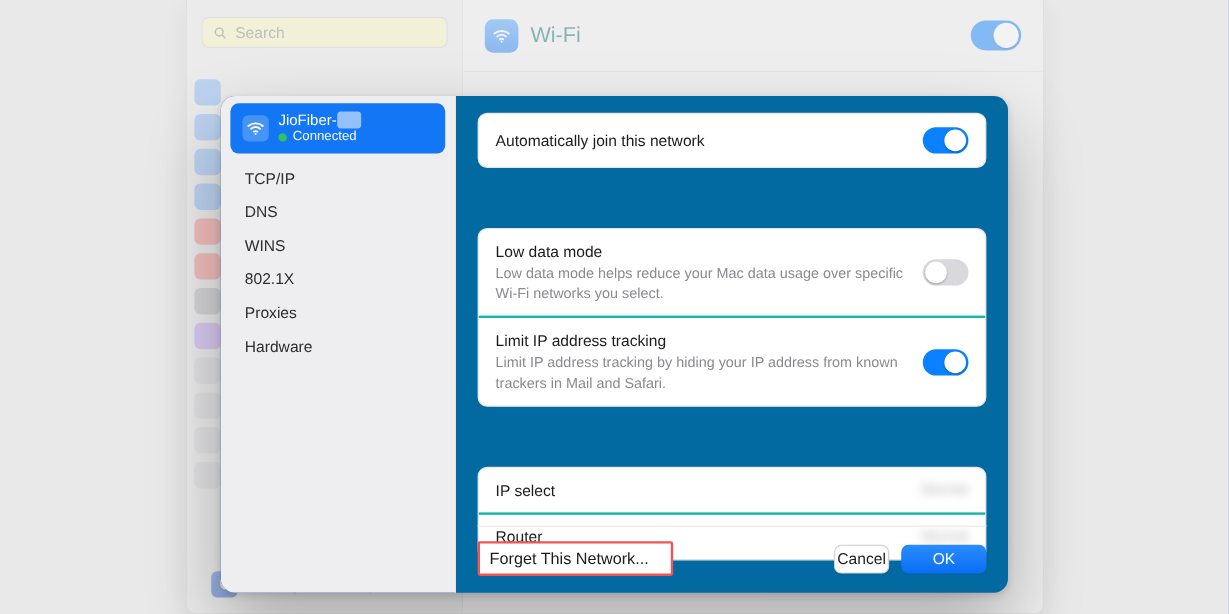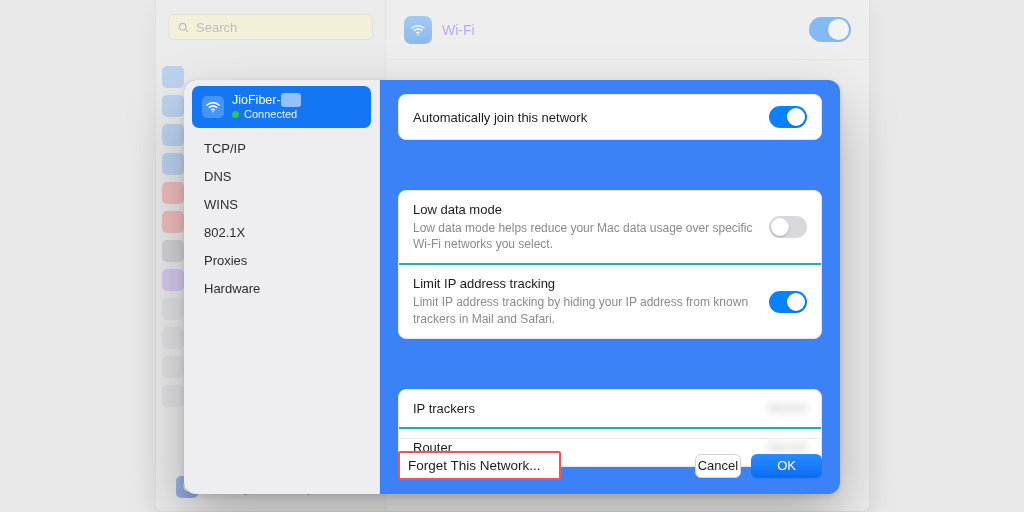--- a/index.html
+++ b/index.html
@@ -45,40 +45,40 @@
   .bg-header {
     display: flex; align-items: center; gap: 10px;
     height: 60px; padding: 0 18px;
     border-bottom: 1px solid #e3e3e3;
   }
   .wifi-badge {
     width: 28px; height: 28px; border-radius: 7px;
     background: linear-gradient(#4aa3ff, #1d7ef2);
     display: flex; align-items: center; justify-content: center;
   }
-  .bg-header .title { font-size: 14px; color: #8b5cf6; font-weight: 500; }
+  .bg-header .title { font-size: 18px; color: #0f766e; font-weight: 500; }
   .bg-header .spacer { flex: 1; }
   .bg-last-row {
     position: absolute; left: 10px; bottom: 8px; right: 10px;
     height: 32px; border-radius: 7px;
     display: flex; align-items: center; gap: 10px; padding: 0 10px;
     color: #4a4a4a; font-size: 13px;
   }
   .lock-badge {
     width: 22px; height: 22px; border-radius: 5px;
     background: linear-gradient(#3b7ae0,#2a5fcf);
     display:flex; align-items:center; justify-content:center;
   }
   .chev { margin-left:auto; color:#9a9a9a; }
 
   
   .sheet {
     position: absolute;
     left: 184px; top: 80px; width: 656px; height: 414px;
-    background: #3b82f6;
+    background: #0369a1;
     border-radius: 12px;
     box-shadow: 0 28px 60px rgba(0,0,0,.28), 0 2px 6px rgba(0,0,0,.12);
     display: flex; overflow: hidden;
   }
   .sheet-sidebar {
     width: 196px; background: #eeedef;
     border-right: 1px solid #e3e2e4;
     padding-top: 6px;
   }
   .net-item {
@@ -295,21 +295,21 @@
         </div>
         <span class="toggle on">
             <span class="knob"></span>
           </span>
       </div>
     </div>
 
     <div class="card">
       <div class="row">
         <div class="col">
-            <div class="title">IP trackers</div>
+            <div class="title">IP select</div>
           </div>
         <div class="value">blurred</div>
       </div>
       <div class="row">
         <div class="col">
             <div class="title">Router</div>
           </div>
         <div class="value">blurred</div>
       </div>
     </div>

